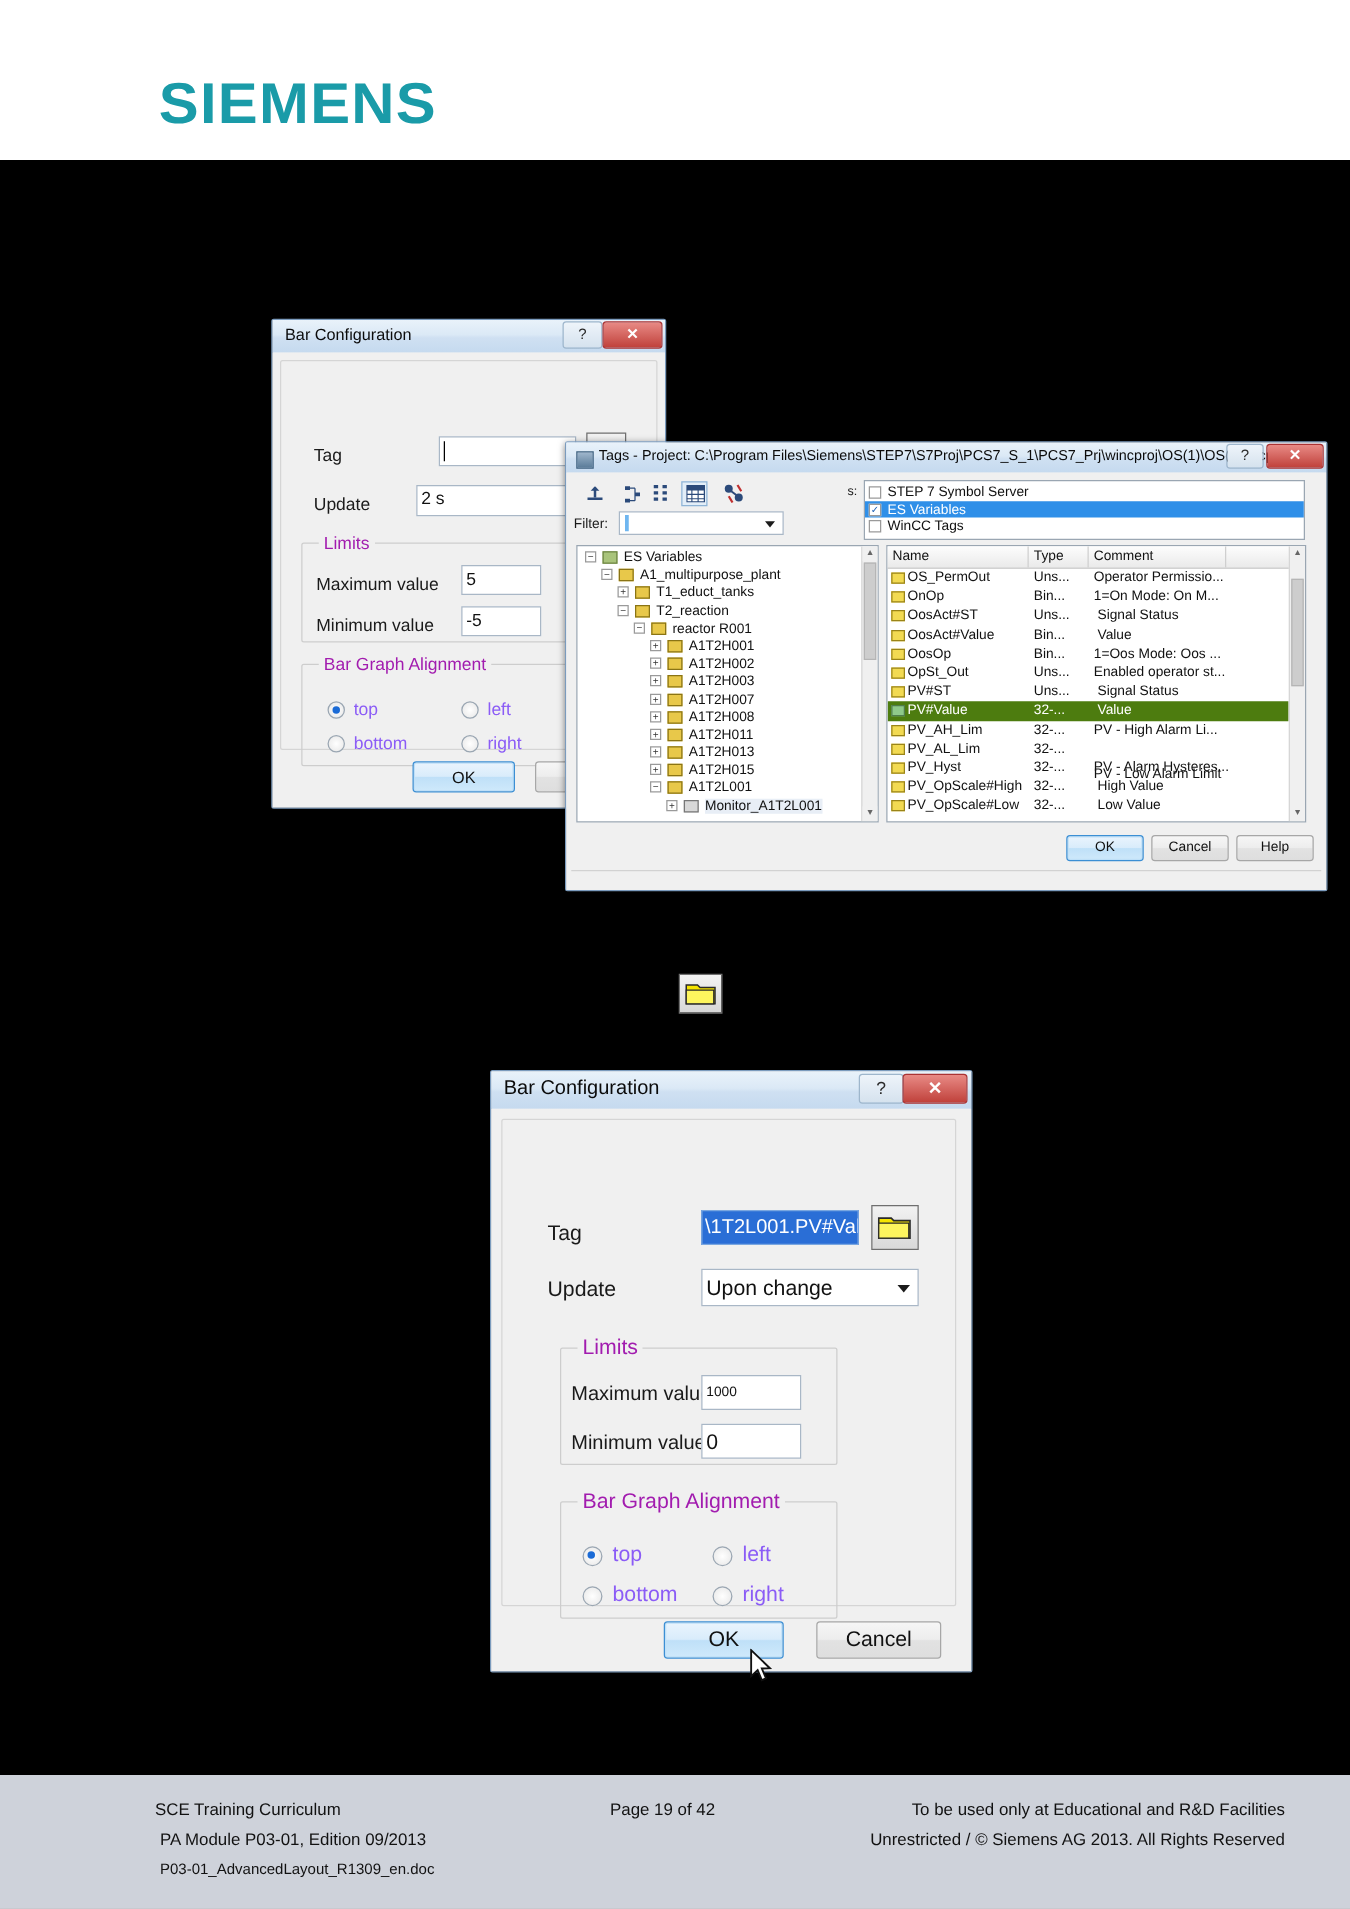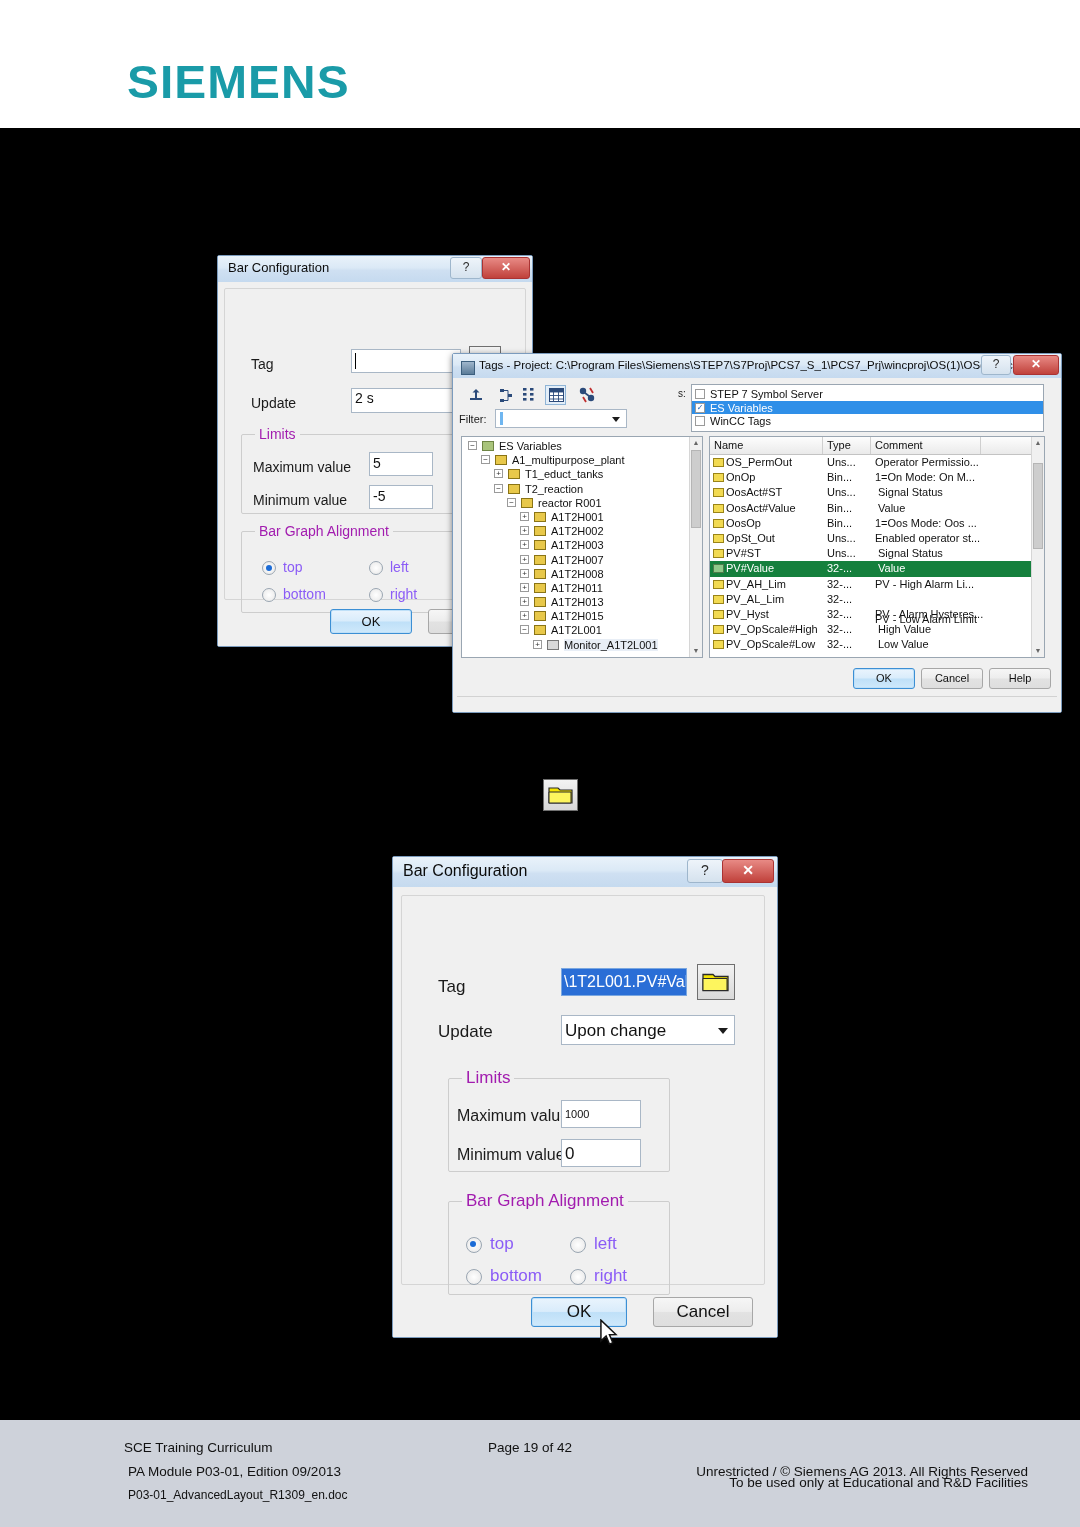--- a/index.html
+++ b/index.html
@@ -146,21 +146,21 @@
   .tree-lbl.hl{background:#e8eef6;}
   
   .grid-head{
     position:absolute;left:0;right:0;top:0;height:17px;
     background:linear-gradient(#fdfdfd,#eaeaea);
     border-bottom:1px solid #c3c3c3;
   }
   .gh{position:absolute;font-size:11px;color:#111;top:2px;}
   .gsep{position:absolute;top:0;width:1px;height:17px;background:#cfcfcf;}
   .grow{position:absolute;left:0;right:0;height:15.2px;}
-  .grow.sel{background:#15803d;}
+  .grow.sel{background:#4d7c0f;}
   .gcell{position:absolute;font-size:11px;color:#111;white-space:nowrap;}
   .grow.sel .gcell{color:#ffffff;}
   .ticon{
     position:absolute;width:11px;height:9px;background:#f2da52;
     border:1px solid #9a8418;box-sizing:border-box;
   }
   .ticon.green{background:#8fc98a;border-color:#4f7c4b;}
   .scrollbar{
     position:absolute;width:12px;background:#f0f0f0;border-left:1px solid #d6d6d6;
   }
@@ -222,21 +222,21 @@
         <svg class="folder-ico" width="24" height="18" viewBox="0 0 24 18">
           <path d="M1 3 h8 l2 2 h11 v11 H1 Z" fill="#f5e400" stroke="#2a2a2a" stroke-width="1.2"></path>
           <path d="M1 6 h20 v10 H1 Z" fill="#fdf55e" stroke="#2a2a2a" stroke-width="1"></path>
         </svg>
       </div>
       <svg class="cursor" style="left:272px;top:76px;" viewBox="0 0 18 26">
         <path d="M2 1 L2 19 L6.5 14.8 L9.4 21.8 L12.3 20.5 L9.4 13.7 L15 13.5 Z" fill="#ffffff" stroke="#111" stroke-width="1.3"></path>
       </svg>
 
       <div class="lbl" style="left:26px;top:106px;">Update</div>
-      <div class="combo" style="left:126px;top:99px;width:140px;height:25px;">
+      <div class="combo" style="left:108px;top:99px;width:140px;height:25px;">
         <span>2 s</span>
       </div>
 
       <div class="group" style="left:16px;top:145px;width:268px;height:78px;"></div>
       <div class="group-title" style="left:30px;top:137px;">Limits</div>
       <div class="lbl" style="left:28px;top:170px;">Maximum value</div>
       <div class="txt" style="left:144px;top:163px;width:64px;height:24px;">5</div>
       <div class="lbl" style="left:28px;top:203px;">Minimum value</div>
       <div class="txt" style="left:144px;top:196px;width:64px;height:24px;">-5</div>
 
@@ -578,15 +578,15 @@
       <path d="M2 1 L2 19 L6.5 14.8 L9.4 21.8 L12.3 20.5 L9.4 13.7 L15 13.5 Z" fill="#ffffff" stroke="#111" stroke-width="1.3"></path>
     </svg>
   </div>
 </div>
 
 <div class="footer">
   <div class="f-txt" style="left:124px;top:20px;">SCE Training Curriculum</div>
   <div class="f-txt" style="left:128px;top:44px;">PA Module P03-01, Edition 09/2013</div>
   <div class="f-txt" style="left:128px;top:68px;font-size:12px;">P03-01_AdvancedLayout_R1309_en.doc</div>
   <div class="f-txt" style="left:488px;top:20px;">Page 19 of 42</div>
-  <div class="f-txt" style="right:52px;top:20px;margin-top:35px;">To be used only at Educational and R&amp;D Facilities</div>
+  <div class="f-txt" style="right:52px;top:20px;">To be used only at Educational and R&amp;D Facilities</div>
   <div class="f-txt" style="right:52px;top:44px;">Unrestricted / © Siemens AG 2013. All Rights Reserved</div>
 </div>
 
 </body></html>

